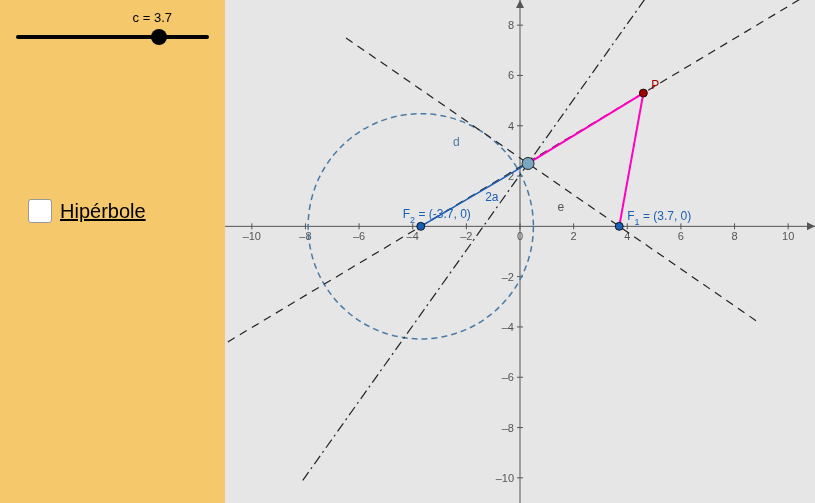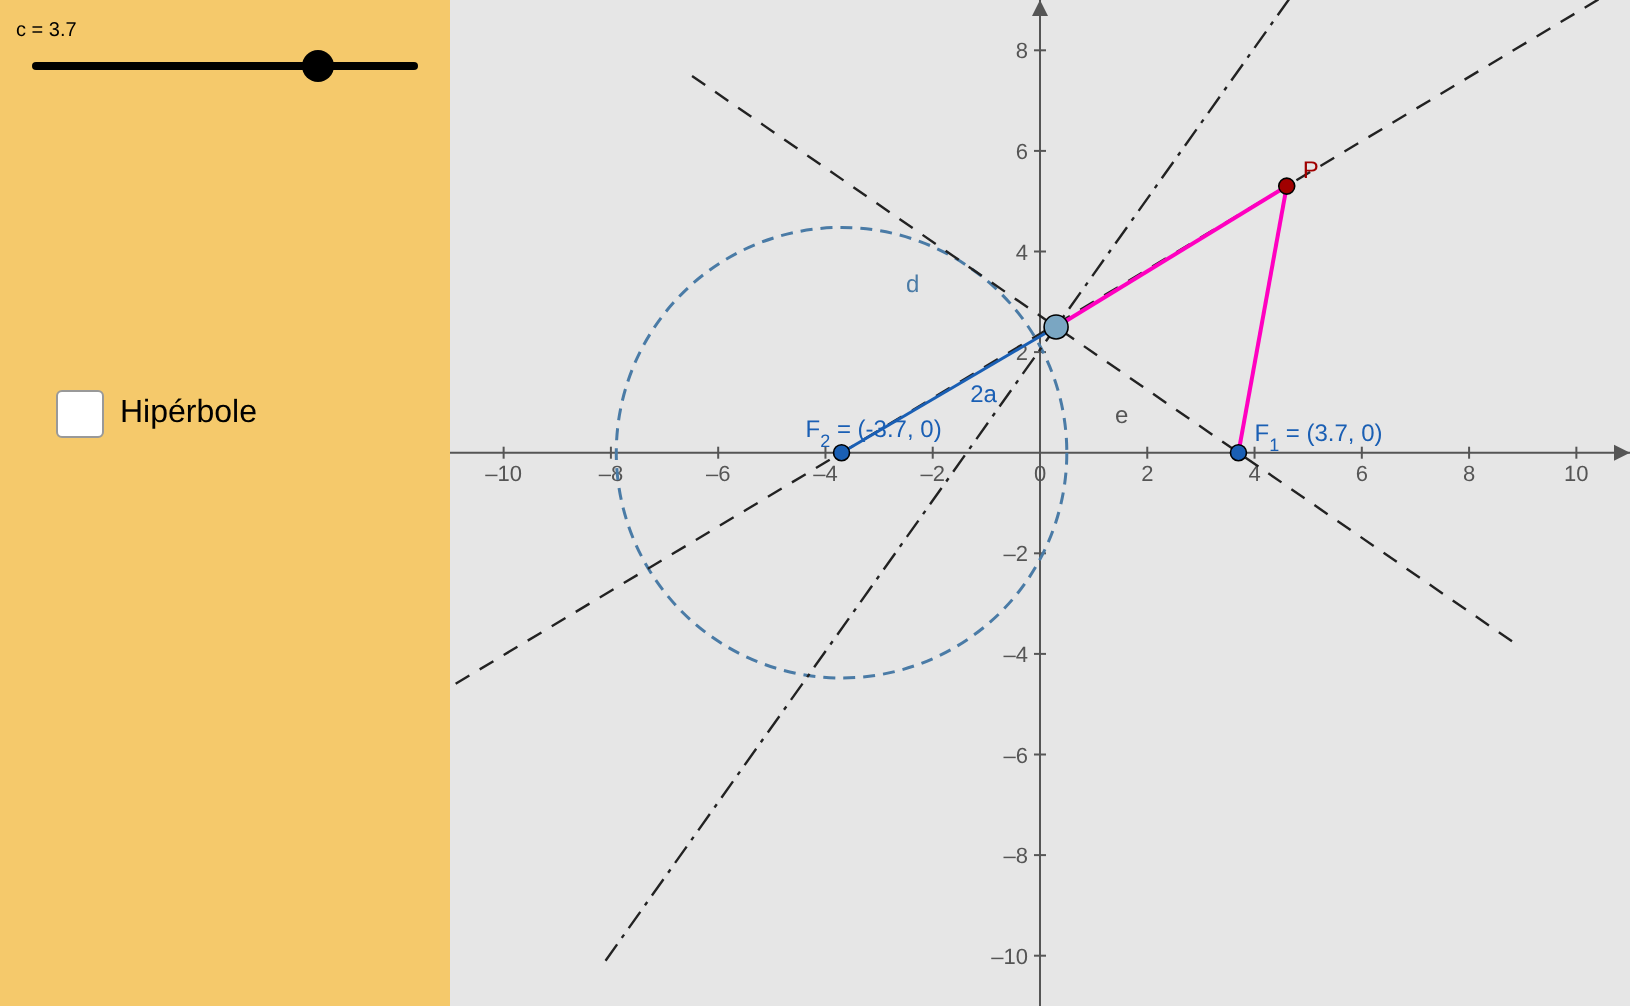--- a/index.html
+++ b/index.html
@@ -15,22 +15,23 @@
     width: 225px;
     height: 100%;
     background: #f5c96b;
     padding: 10px 8px;
     position: relative;
   }
   .slider-group {
     margin-bottom: 18px;
   }
   .slider-label {
+    text-align: right;
     padding-right: 45px;
-    font-size: 10px;
+    font-size: 13px;
     color: #000;
     margin-bottom: 2px;
   }
   .slider-track {
     position: relative;
     height: 4px;
     background: #000;
     margin: 10px 8px 6px 8px;
     border-radius: 2px;
     cursor: pointer;
@@ -54,22 +55,23 @@
   }
   .checkbox {
     width: 24px;
     height: 24px;
     background: #fff;
     border: 1px solid #999;
     border-radius: 3px;
     cursor: pointer;
   }
   .checkbox-label {
-    font-size: 16px;
+    font-size: 20px;
     color: #000;
+    text-decoration: underline;
   }
   .plot-area {
     flex: 1;
     height: 100%;
     background: #e6e6e6;
     position: relative;
   }
   svg { display: block; }
   .axis-line { stroke: #555; stroke-width: 1; }
   .grid-tick { stroke: #555; stroke-width: 1; }

